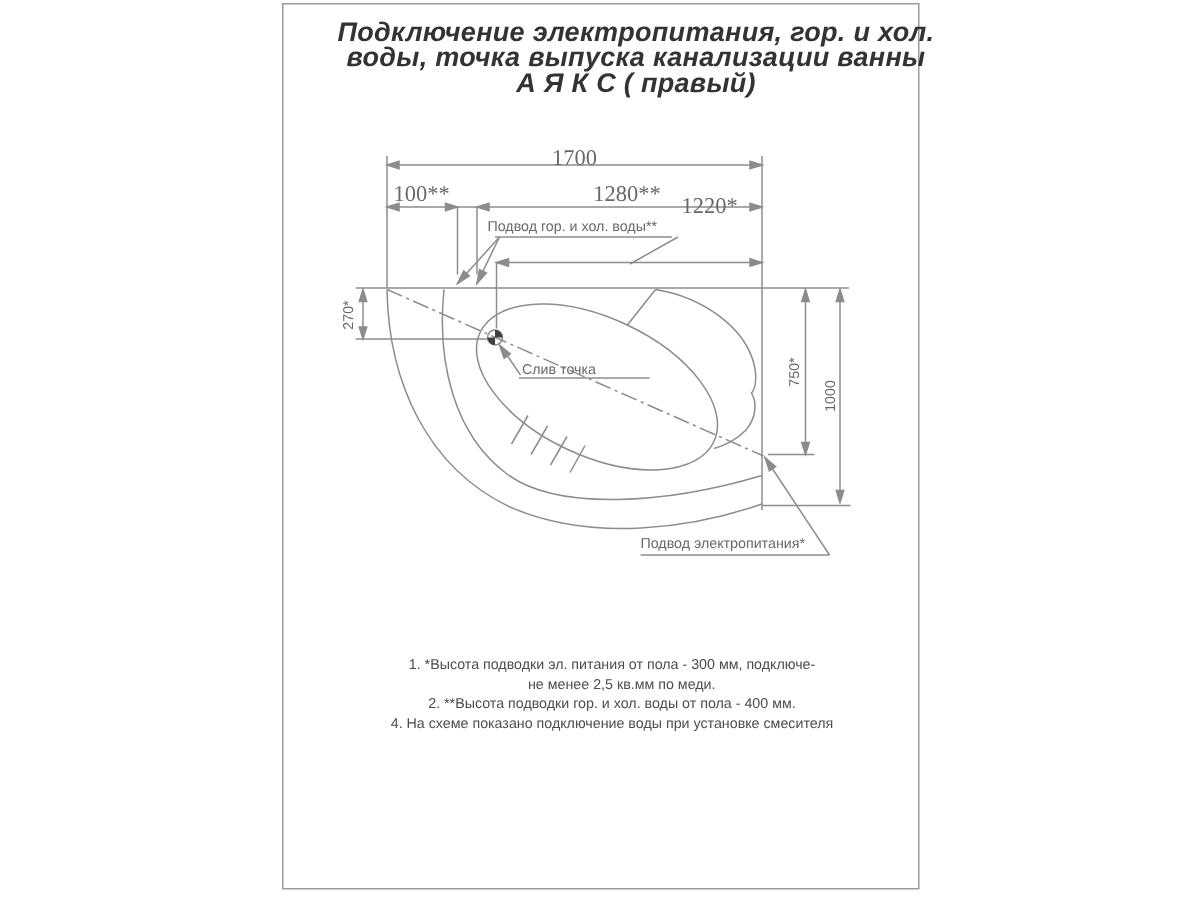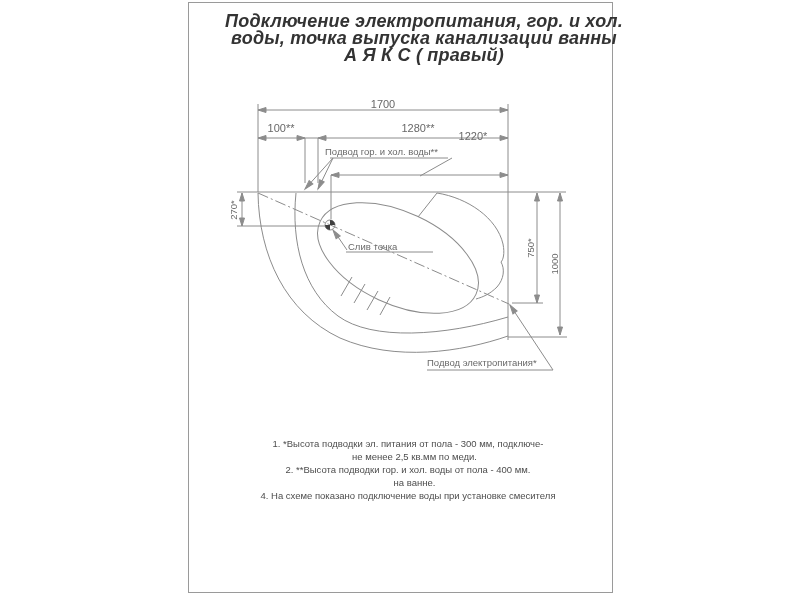--- a/index.html
+++ b/index.html
@@ -21,23 +21,24 @@
   .title-line {
     left: 424px;
     transform: translateX(-50%);
     font-size: 18px;
     font-weight: bold;
     color: #333333;
     letter-spacing: 0.2px;
     font-style: italic;
   }
   .dim-text {
-    font-size: 11px;
+    font-size: 15px;
     color: #686868;
     transform: translateX(-50%);
+    font-family: Liberation Serif, serif;
   }
   .dim-text-v {
     font-size: 9.5px;
     color: #686868;
     transform: translate(-50%,-50%) rotate(-90deg);
   }
   .callout {
     font-size: 9.5px;
     color: #686868;
   }
@@ -174,15 +175,14 @@
 <div class="abs dim-text-v" style="left:554px; top:264px">1000</div>
 
 <div class="abs callout" style="left:325px; top:146px">Подвод гор. и хол. воды**</div>
 <div class="abs callout" style="left:348px; top:241px">Слив точка</div>
 <div class="abs callout" style="left:427px; top:357px">Подвод электропитания*</div>
 
 <div class="notes">
   <div>1. *Высота подводки эл. питания от пола - 300 мм, подключе-</div>
   <div class="cont">не менее 2,5 кв.мм по меди.</div>
   <div>2. **Высота подводки гор. и хол. воды от пола - 400 мм.</div>
-  <div class="cont">на ванне.</div>
   <div>4. На схеме показано подключение воды при установке смесителя</div>
 </div>
 
 </body></html>

